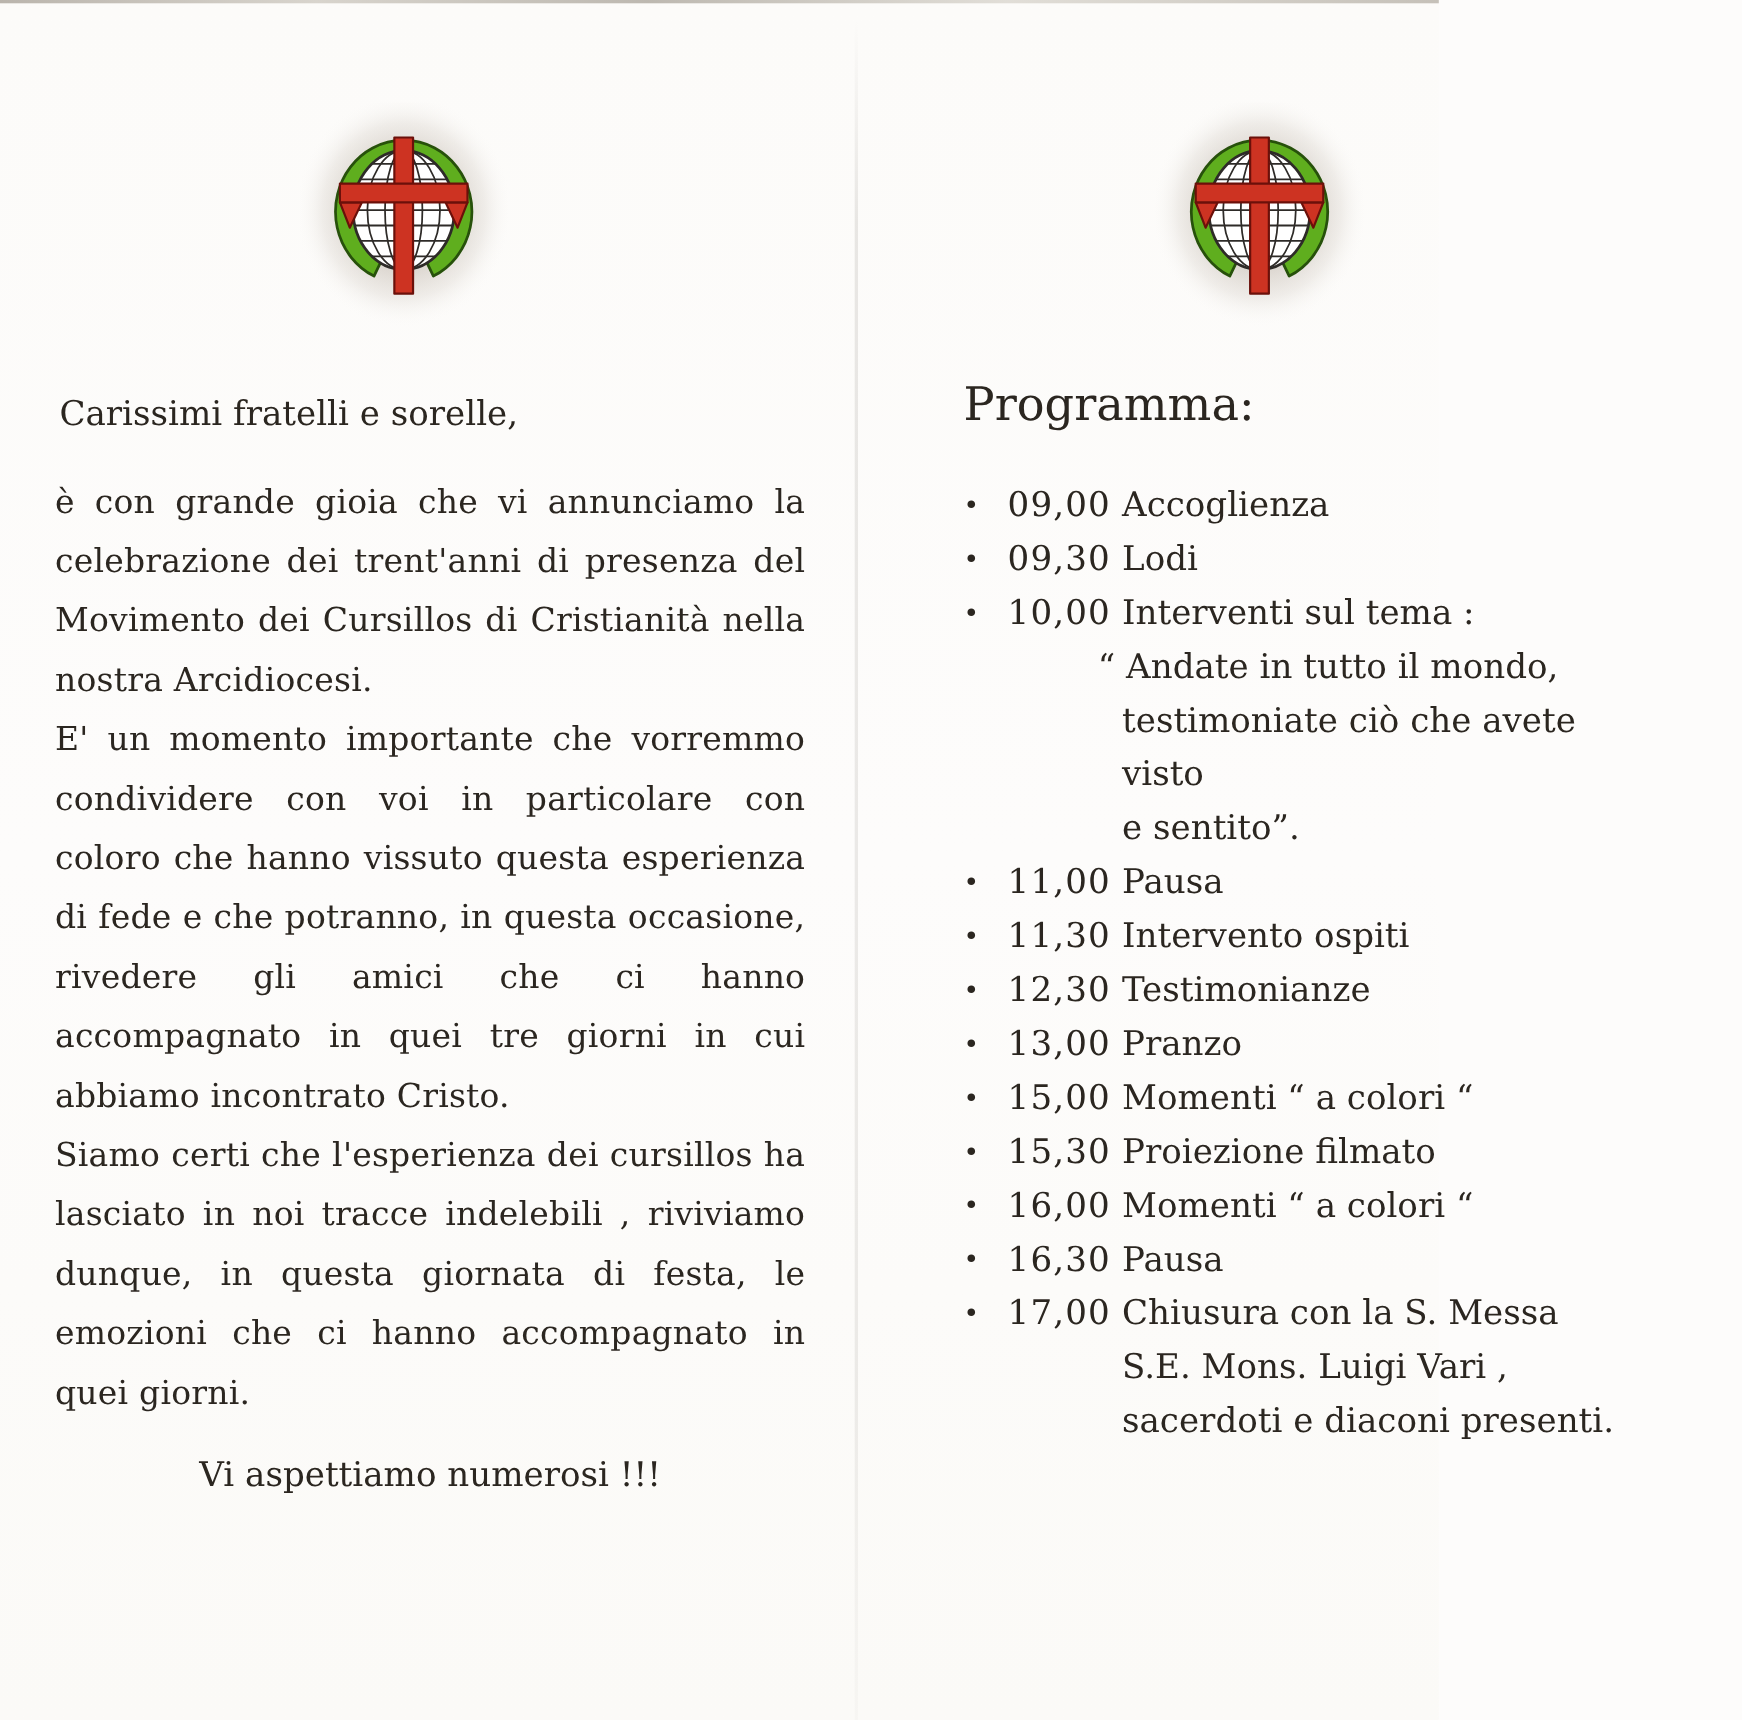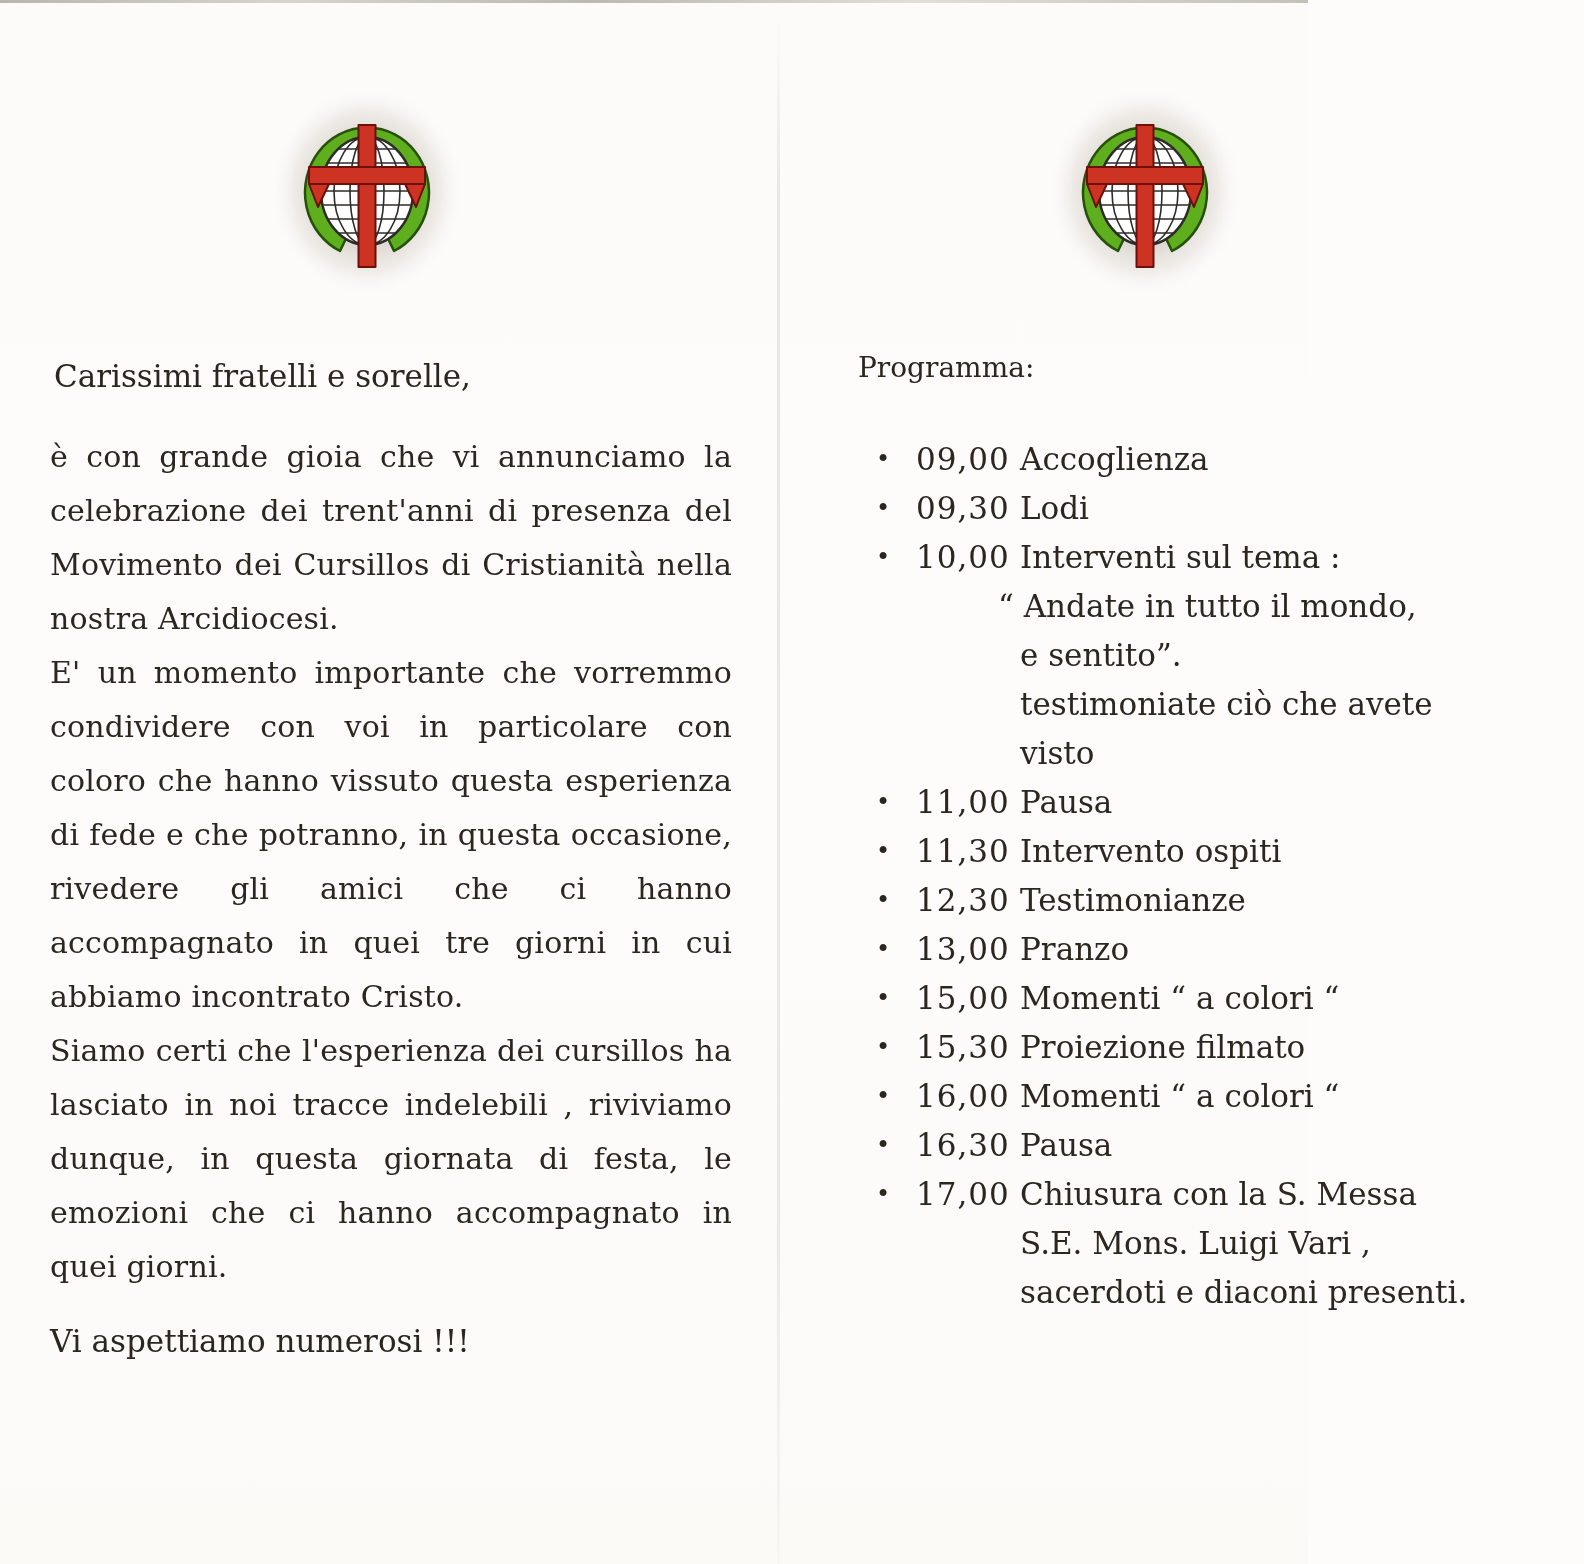--- a/index.html
+++ b/index.html
@@ -33,25 +33,25 @@
 
   .salutation {
     margin:58px 0 34px 4px;
     font-size:31px; line-height:40px;
   }
   .para {
     margin:0; font-size:30px; line-height:54px;
     text-align:justify; letter-spacing:.2px;
   }
   .closing {
-    margin:26px 0 0 0; font-size:31px; line-height:42px;
+    margin:26px 0 0 0; text-align:center; font-size:31px; line-height:42px;
   }
 
   .program-heading {
-    margin:45px 0 0 0; font-size:28px; line-height:50px; font-weight:normal;
+    margin:45px 0 0 18px; font-size:42px; line-height:50px; font-weight:normal;
   }
   .schedule { margin-top:42px; font-size:31px; line-height:49px; }
   .srow { display:flex; padding-left:18px; }
   .bullet { width:40px; font-size:24px; color:#2b2620; }
   .time { width:104px; letter-spacing:1px; }
   .slabel { flex:1; }
   .subline { padding-left:162px; }
   .subline.quoted { padding-left:140px; }
 </style>
 </head>
@@ -159,22 +159,22 @@
         <span class="bullet">•</span>
         <span class="time">09,30</span>
         <span class="slabel">Lodi</span>
       </div>
       <div class="srow">
         <span class="bullet">•</span>
         <span class="time">10,00</span>
         <span class="slabel">Interventi sul tema :</span>
       </div>
       <div class="subline quoted">“ Andate in tutto il  mondo,</div>
+      <div class="subline">testimoniate ciò che avete visto</div>
       <div class="subline">e sentito”.</div>
-      <div class="subline">testimoniate ciò che avete visto</div>
       <div class="srow">
         <span class="bullet">•</span>
         <span class="time">11,00</span>
         <span class="slabel">Pausa</span>
       </div>
       <div class="srow">
         <span class="bullet">•</span>
         <span class="time">11,30</span>
         <span class="slabel">Intervento ospiti</span>
       </div>

